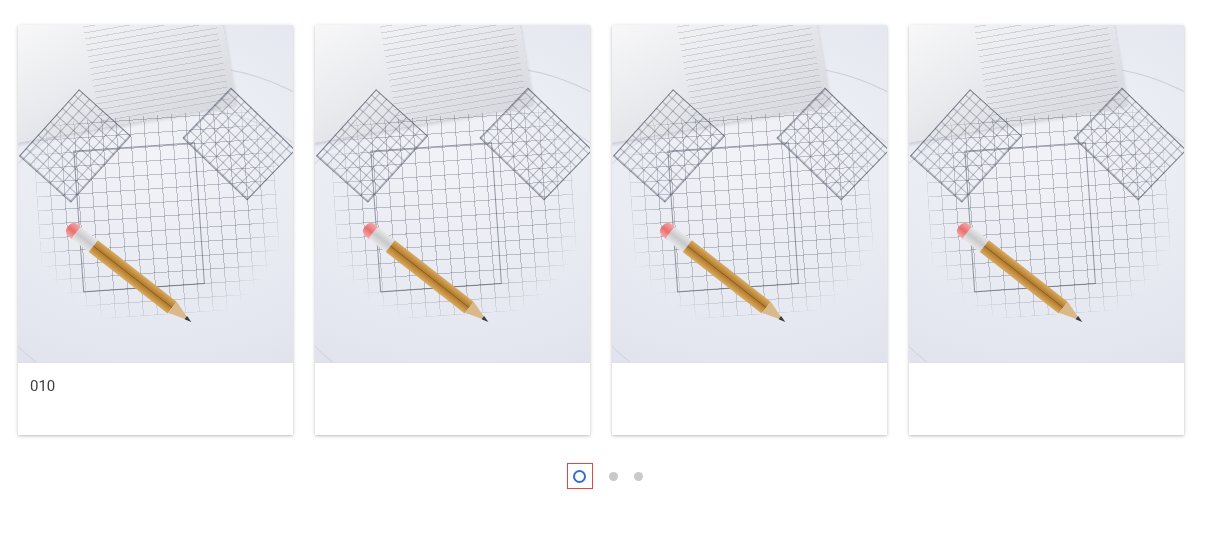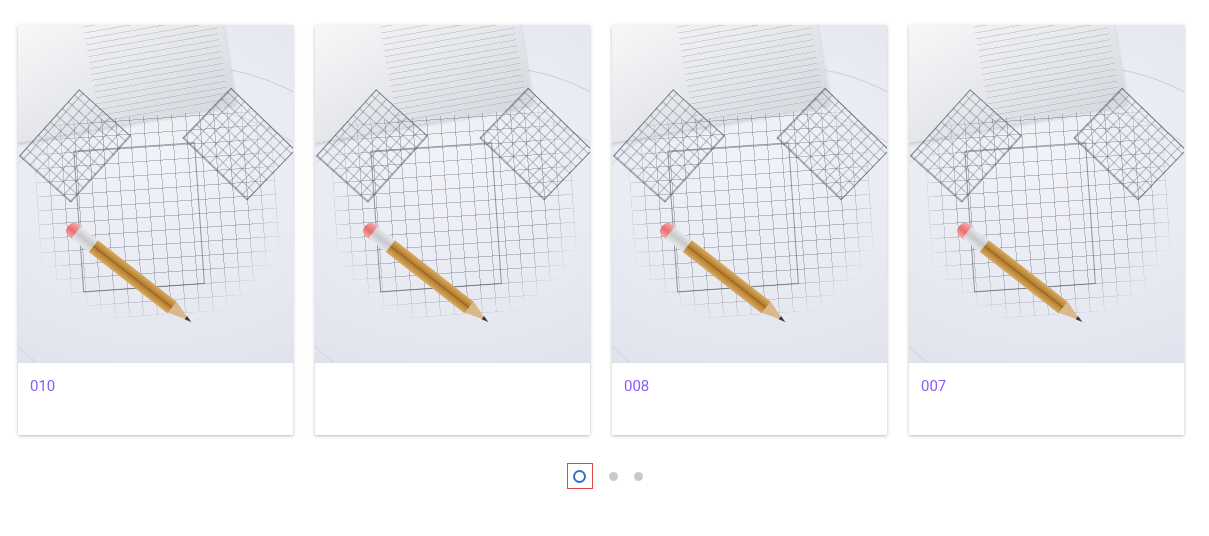--- a/index.html
+++ b/index.html
@@ -29,21 +29,21 @@
     width: 100%;
     height: 338px;
     background: #e8eaf2;
     position: relative;
     overflow: hidden;
     border-bottom: 1px solid rgba(0,0,0,0.04);
   }
   .card-caption {
     padding: 14px 12px 40px 12px;
     font-size: 15px;
-    color: #8b5cf6;
+    color: #404040;
     text-align: left;
   }
 
   
   .bp-paper {
     position: absolute;
     inset: 0;
     background: radial-gradient(ellipse 140% 90% at 50% 40%, #f2f3f8 0%, #e6e8f1 55%, #d9dce8 100%);
   }
   .bp-curve {
@@ -234,41 +234,39 @@
           <div class="bp-wing-r"></div>
         <div class="bp-plan"></div>
         <div class="pencil">
           <div class="eraser"></div>
             <div class="ferrule"></div>
             <div class="barrel"></div>
             <div class="tip"></div>
             <div class="lead"></div>
         </div>
       </div>
-      <div class="card-caption">008</div>
-    </div>
-
-    <div class="card">
-      <div class="card-image">
-        <div class="bp-paper"></div>
-        <div class="bp-curve"></div>
-          <div class="bp-curve2"></div>
-        <div class="bp-corner"></div>
-        <div class="bp-wing-l"></div>
-          <div class="bp-wing-r"></div>
-        <div class="bp-plan"></div>
-        <div class="pencil">
-          <div class="eraser"></div>
-            <div class="ferrule"></div>
-            <div class="barrel"></div>
-            <div class="tip"></div>
-            <div class="lead"></div>
-        </div>
-      </div>
-      <div class="card-caption">007</div>
+    </div>
+
+    <div class="card">
+      <div class="card-image">
+        <div class="bp-paper"></div>
+        <div class="bp-curve"></div>
+          <div class="bp-curve2"></div>
+        <div class="bp-corner"></div>
+        <div class="bp-wing-l"></div>
+          <div class="bp-wing-r"></div>
+        <div class="bp-plan"></div>
+        <div class="pencil">
+          <div class="eraser"></div>
+            <div class="ferrule"></div>
+            <div class="barrel"></div>
+            <div class="tip"></div>
+            <div class="lead"></div>
+        </div>
+      </div>
     </div>
 
   </div>
 
   <div class="pager">
     <div class="dot active-wrap">
       <div class="ring"></div>
     </div>
     <div class="dot"></div>
     <div class="dot"></div>

